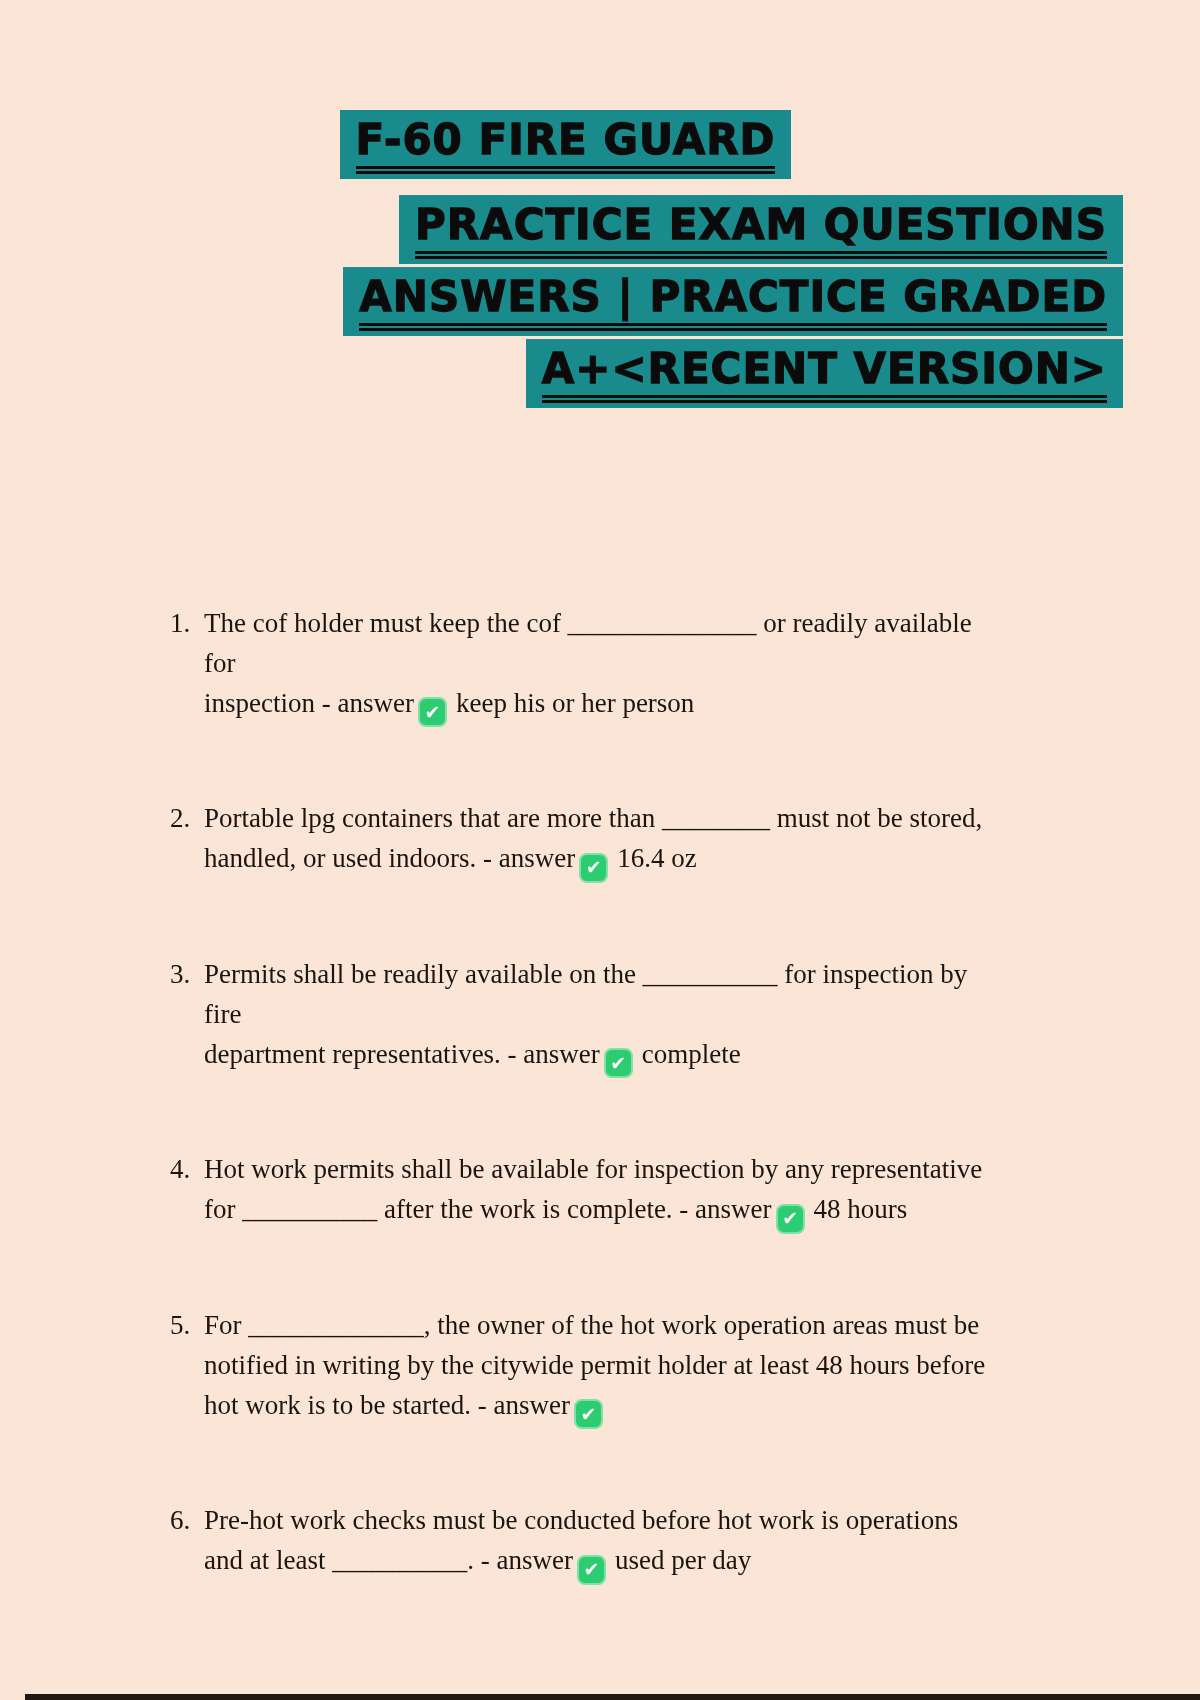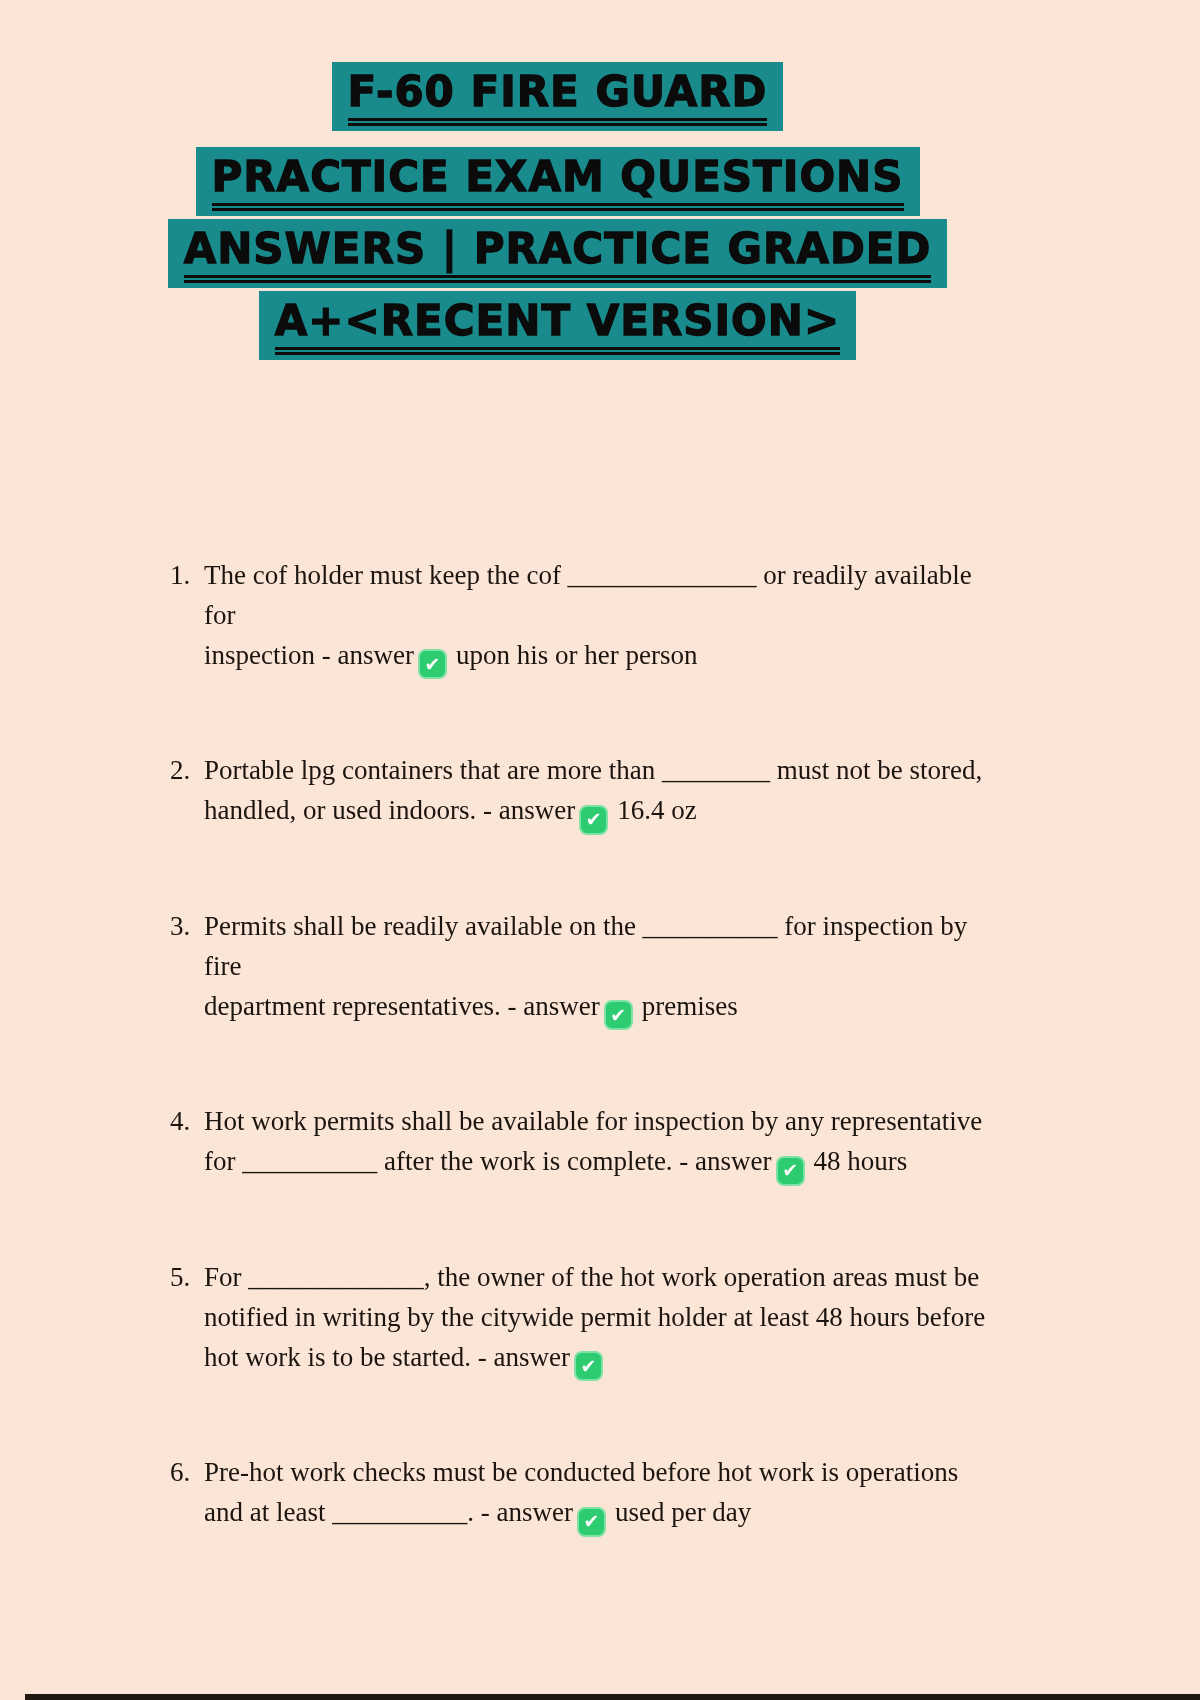--- a/index.html
+++ b/index.html
@@ -7,27 +7,28 @@
   body {
     width: 1200px;
     height: 1700px;
     position: relative;
     background: #fae5d7;
     overflow: hidden;
     font-family: "Liberation Serif", serif;
     color: #1c140e;
   }
   .title-block {
-    padding-top: 62px;
+    padding-top: 110px;
     width: 1115px;
     text-align: center;
+    margin-left: 8px;
   }
   .title-line { line-height: 1; }
   .title-line.first { margin-bottom: 16px; }
-  .title-line + .title-line:not(.first) { margin-top: 3px; }
+  .title-line + .title-line:not(.first) { margin-top: 3px; text-align: right; }
   .hl {
     display: inline-block;
     background: #198b8c;
     padding: 9px 16px 5px 16px;
   }
   .hl-inner {
     display: inline-block;
     font-family: "DejaVu Sans", sans-serif;
     font-weight: bold;
     font-size: 42px;
@@ -100,37 +101,37 @@
   </div>
 </div>
 
 <div class="questions">
 
   <div class="question">
     <span class="qnum">1.</span>
     <div class="qbody"><span class="qtext">The cof holder must keep the cof ______________ or readily available for
 inspection - answer</span><span class="check">
           <span class="glyph">✔</span>
-        </span><span class="answer">upon his or her person</span></div>
+        </span><span class="answer">keep his or her person</span></div>
   </div>
 
   <div class="question">
     <span class="qnum">2.</span>
     <div class="qbody"><span class="qtext">Portable lpg containers that are more than ________ must not be stored,
 handled, or used indoors. - answer</span><span class="check">
           <span class="glyph">✔</span>
         </span><span class="answer">16.4 oz</span></div>
   </div>
 
   <div class="question">
     <span class="qnum">3.</span>
     <div class="qbody"><span class="qtext">Permits shall be readily available on the __________ for inspection by fire
 department representatives. - answer</span><span class="check">
           <span class="glyph">✔</span>
-        </span><span class="answer">premises</span></div>
+        </span><span class="answer">complete</span></div>
   </div>
 
   <div class="question">
     <span class="qnum">4.</span>
     <div class="qbody"><span class="qtext">Hot work permits shall be available for inspection by any representative
 for __________ after the work is complete. - answer</span><span class="check">
           <span class="glyph">✔</span>
         </span><span class="answer">48 hours</span></div>
   </div>
 

